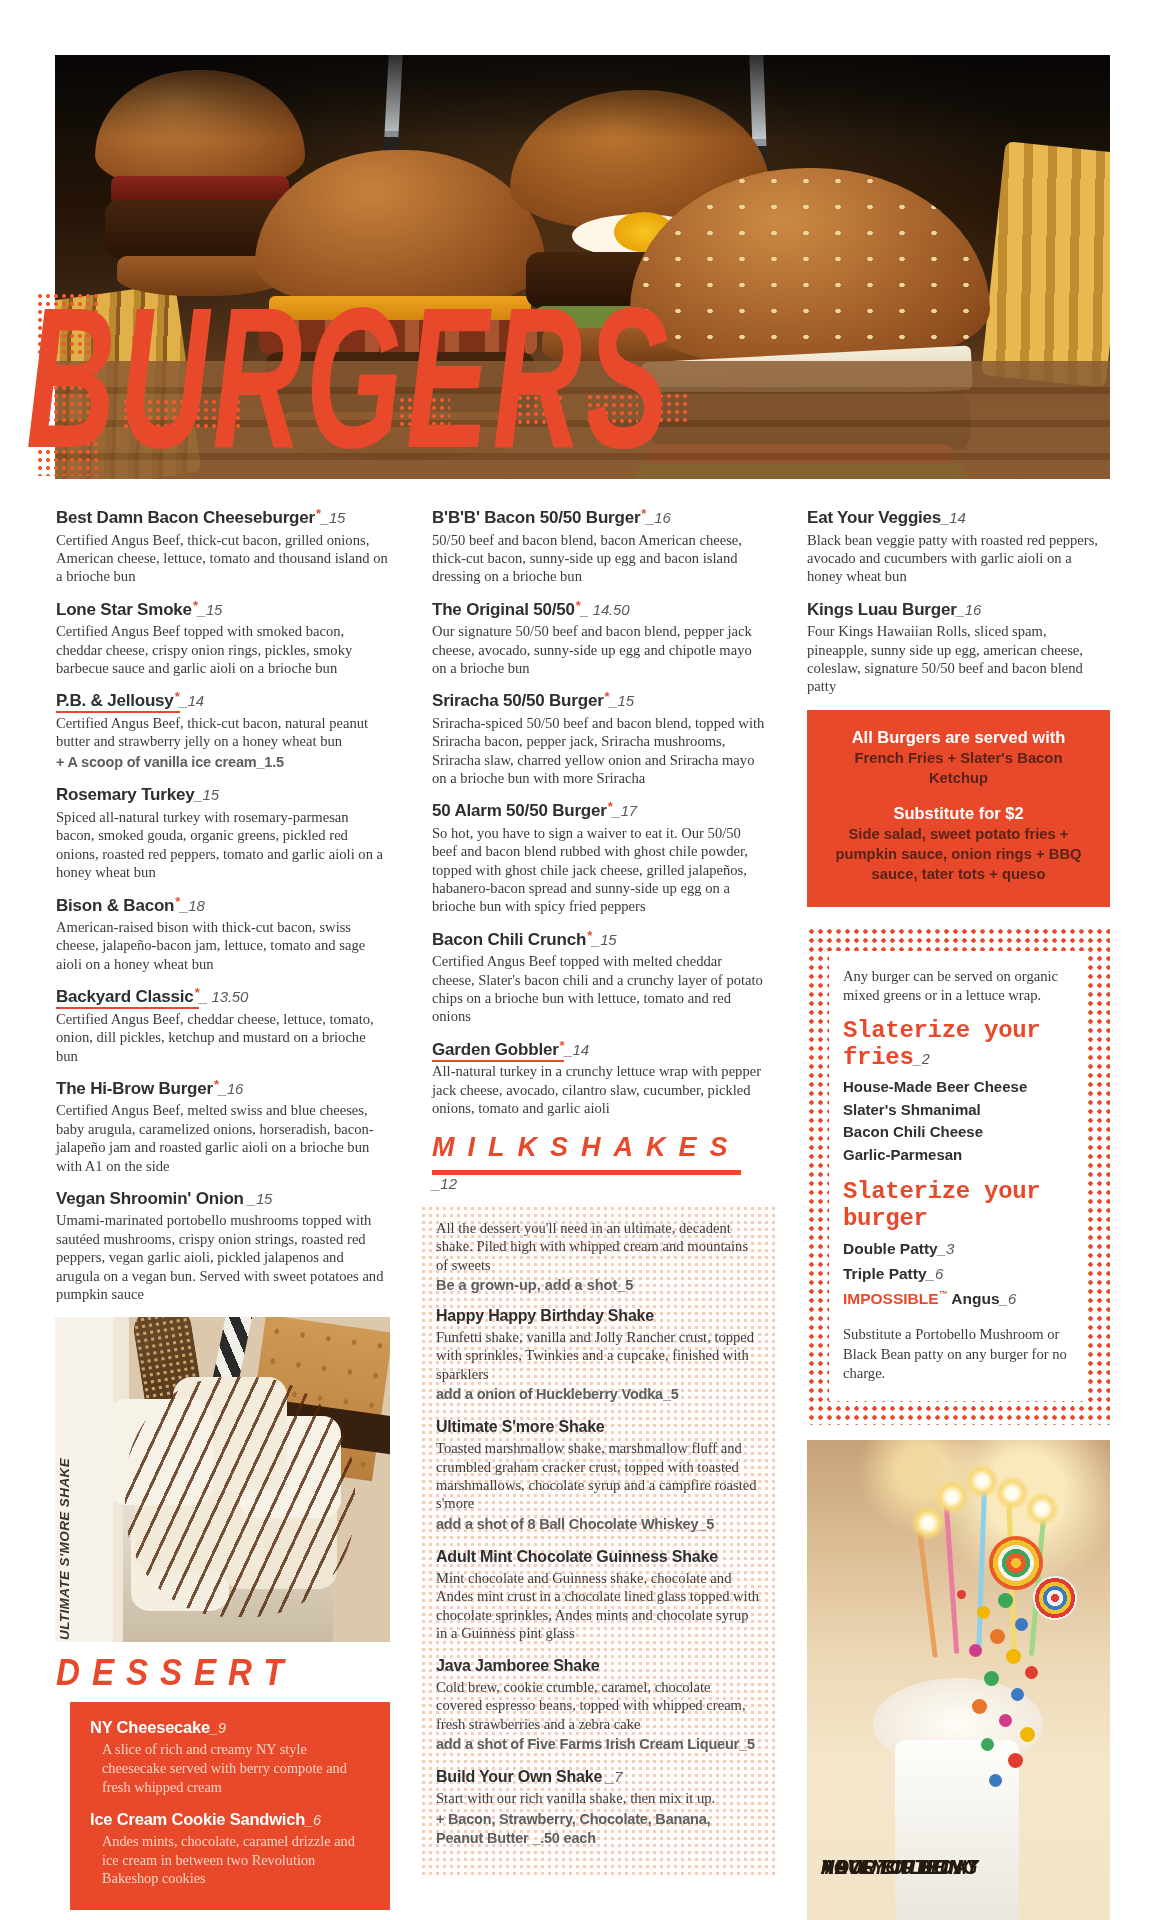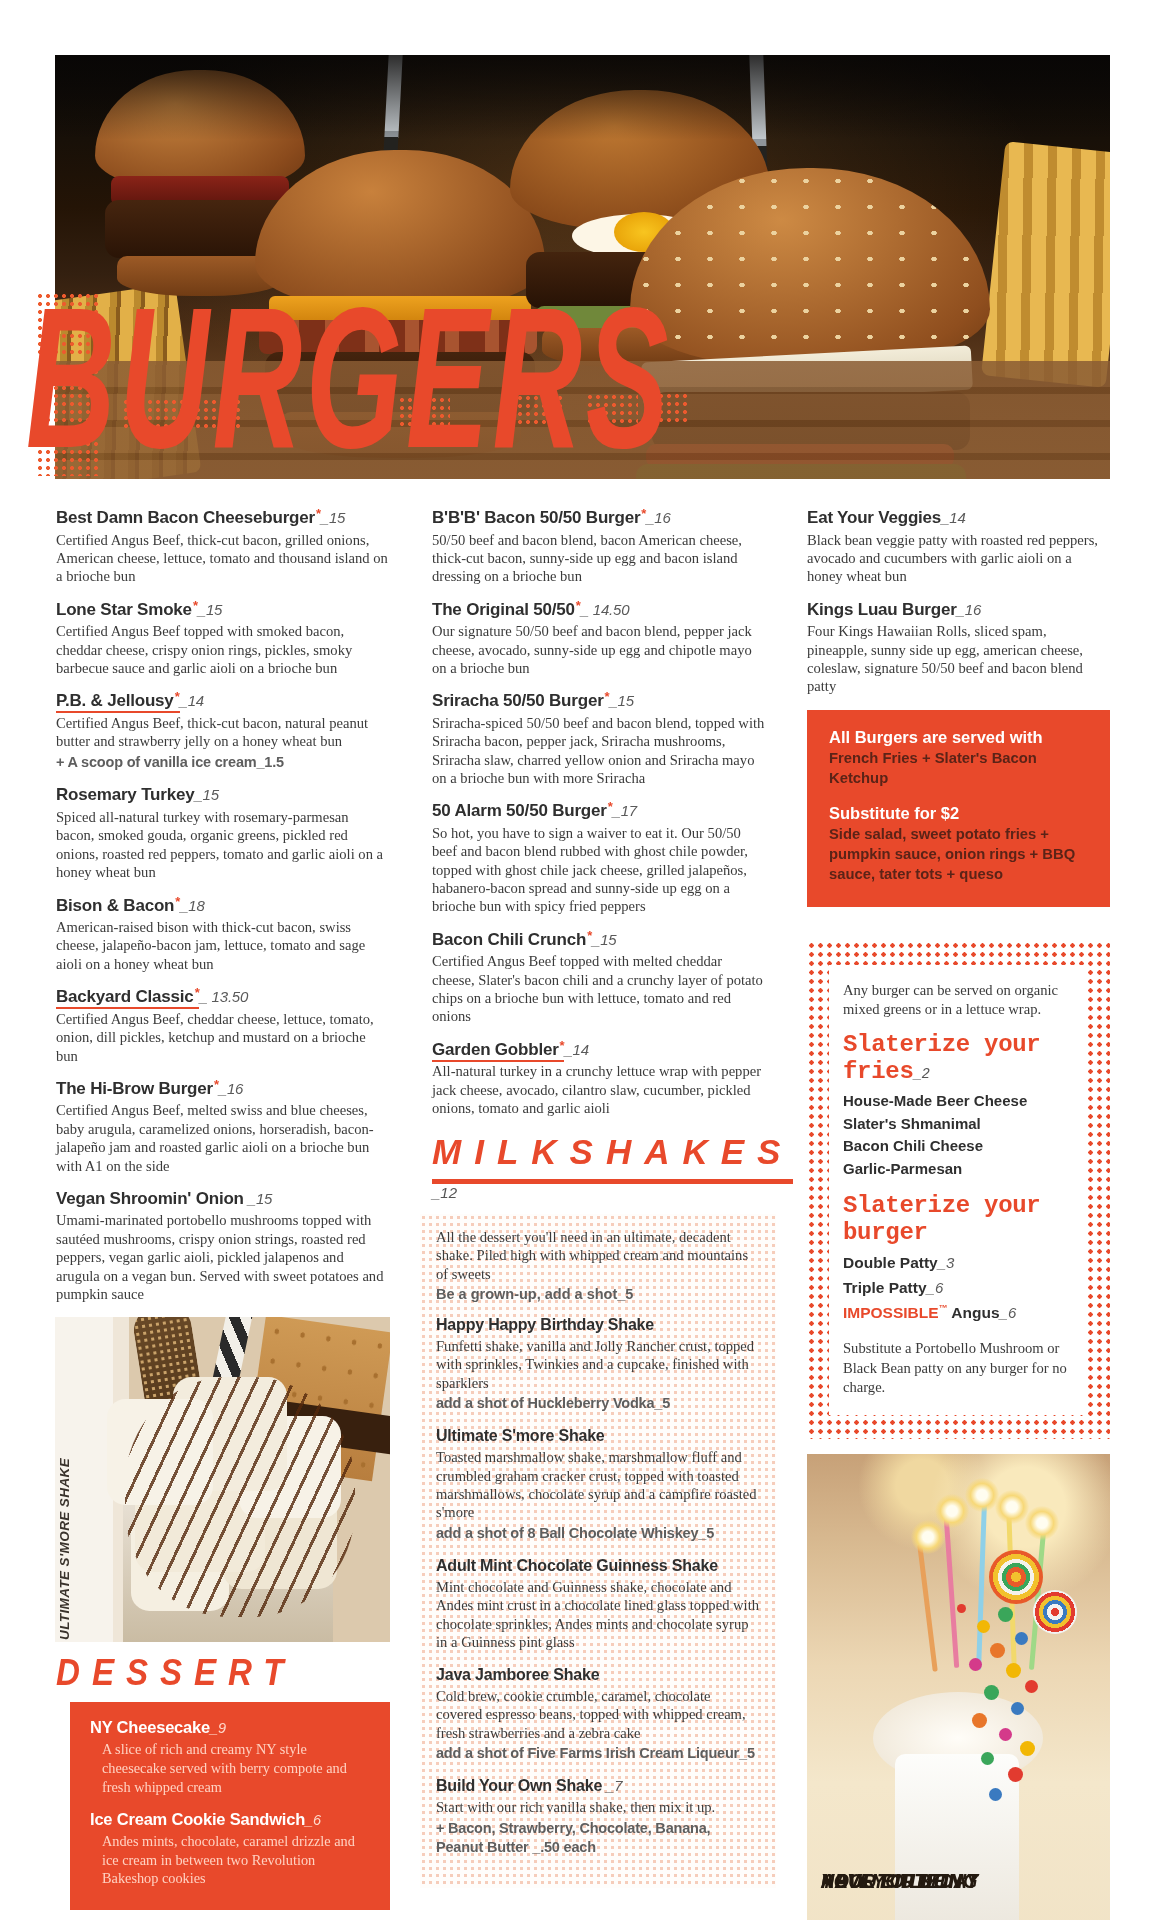--- a/index.html
+++ b/index.html
@@ -85,29 +85,29 @@
 
 
 #dessert-title{font-style:italic;font-weight:900;font-size:36px;letter-spacing:13px;color:var(--accent);margin:6px 0 8px;transform:scaleX(.92);transform-origin:left;white-space:nowrap;}
 #dessert-box{background:var(--accent);padding:16px 20px 8px;margin-left:14px;}
 #dessert-box .dt{color:#fff;font-weight:700;font-size:16.5px;letter-spacing:-0.2px;}
 #dessert-box .dp{color:#ffd9cb;font-style:italic;font-weight:400;font-size:14.5px;}
 #dessert-box .dd{font-family:"Liberation Serif",serif;color:#ffd2c2;font-size:14.3px;line-height:1.3;margin:3px 12px 14px;}
 
 
 #ms-head{margin:8px 0 0;}
-#ms-title{display:inline-block;font-style:italic;font-weight:900;font-size:35px;color:var(--accent);letter-spacing:13px;border-bottom:5px solid var(--accent);padding-bottom:7px;white-space:nowrap;}
+#ms-title{display:inline-block;font-style:italic;font-weight:900;font-size:27px;color:var(--accent);letter-spacing:13px;border-bottom:5px solid var(--accent);padding-bottom:7px;white-space:nowrap;}
 #ms-price{font-style:italic;color:#555;font-size:15px;}
 #ms-panel{margin:12px 0 0 -12px;width:356px;background-color:#fffdfb;background-image:radial-gradient(circle,#f6cdbb 1.5px,transparent 1.9px);background-size:7px 7px;padding:14px 16px 18px;}
 #ms-panel .iname{font-size:16px;}
 .ms-intro{font-family:"Liberation Serif",serif;font-size:14.6px;line-height:1.28;color:var(--body);}
 .ms-intro-x{font-weight:700;font-size:14.5px;color:#5e5e5e;margin:2px 0 14px;}
 
 
-#served-box{background:var(--accent);padding:18px 22px 22px;margin:4px 0 34px;}
+#served-box{background:var(--accent);padding:18px 22px 22px;margin:4px 0 20px;text-align:center;}
 .sv-t{color:#fff;font-weight:700;font-size:16.5px;margin-bottom:2px;}
 .sv-b{color:#5b2317;font-weight:700;font-size:14.8px;line-height:1.35;}
 .sv-gap{height:15px;}
 #slaterize{background-image:radial-gradient(circle,var(--accent) 2px,transparent 2.4px);background-size:9px 9px;padding:24px 22px;margin-bottom:15px;}
 #slaterize .inner{background:#fff;padding:16px 4px 18px 14px;}
 .sl-note{font-family:"Liberation Serif",serif;font-size:14.6px;line-height:1.32;color:var(--body);}
 .sl-h{color:var(--accent);font-weight:700;font-size:24px;letter-spacing:-0.3px;margin:12px 0 5px;font-family:Liberation Mono, monospace;}
 .sl-hp{font-style:italic;font-size:14px;color:#555;font-weight:400;}
 .sl-opt{font-weight:700;font-size:15px;line-height:1.5;color:var(--ink);}
 .sl-pat{font-weight:700;font-size:15.5px;line-height:1.6;color:var(--ink);}
@@ -292,21 +292,21 @@
       <span id="ms-title">MILKSHAKES</span><span id="ms-price">_12</span>
     </div>
 
     <div id="ms-panel">
       <div class="ms-intro">All the dessert you'll need in an ultimate, decadent shake. Piled high with whipped cream and mountains of sweets</div>
       <div class="ms-intro-x">Be a grown-up, add a shot_5</div>
 
       <div class="item">
         <div class="iname">Happy Happy Birthday Shake</div>
         <div class="desc">Funfetti shake, vanilla and Jolly Rancher crust, topped with sprinkles, Twinkies and a cupcake, finished with sparklers</div>
-        <div class="xtra">add a shot of Huckleberry Vodka_5</div>
+        <div class="xtra">add a onion of Huckleberry Vodka_5</div>
       </div>
 
       <div class="item">
         <div class="iname">Ultimate S'more Shake</div>
         <div class="desc">Toasted marshmallow shake, marshmallow fluff and crumbled graham cracker crust, topped with toasted marshmallows, chocolate syrup and a campfire roasted s'more</div>
         <div class="xtra">add a shot of 8 Ball Chocolate Whiskey_5</div>
       </div>
 
       <div class="item">
         <div class="iname">Adult Mint Chocolate Guinness Shake</div>

